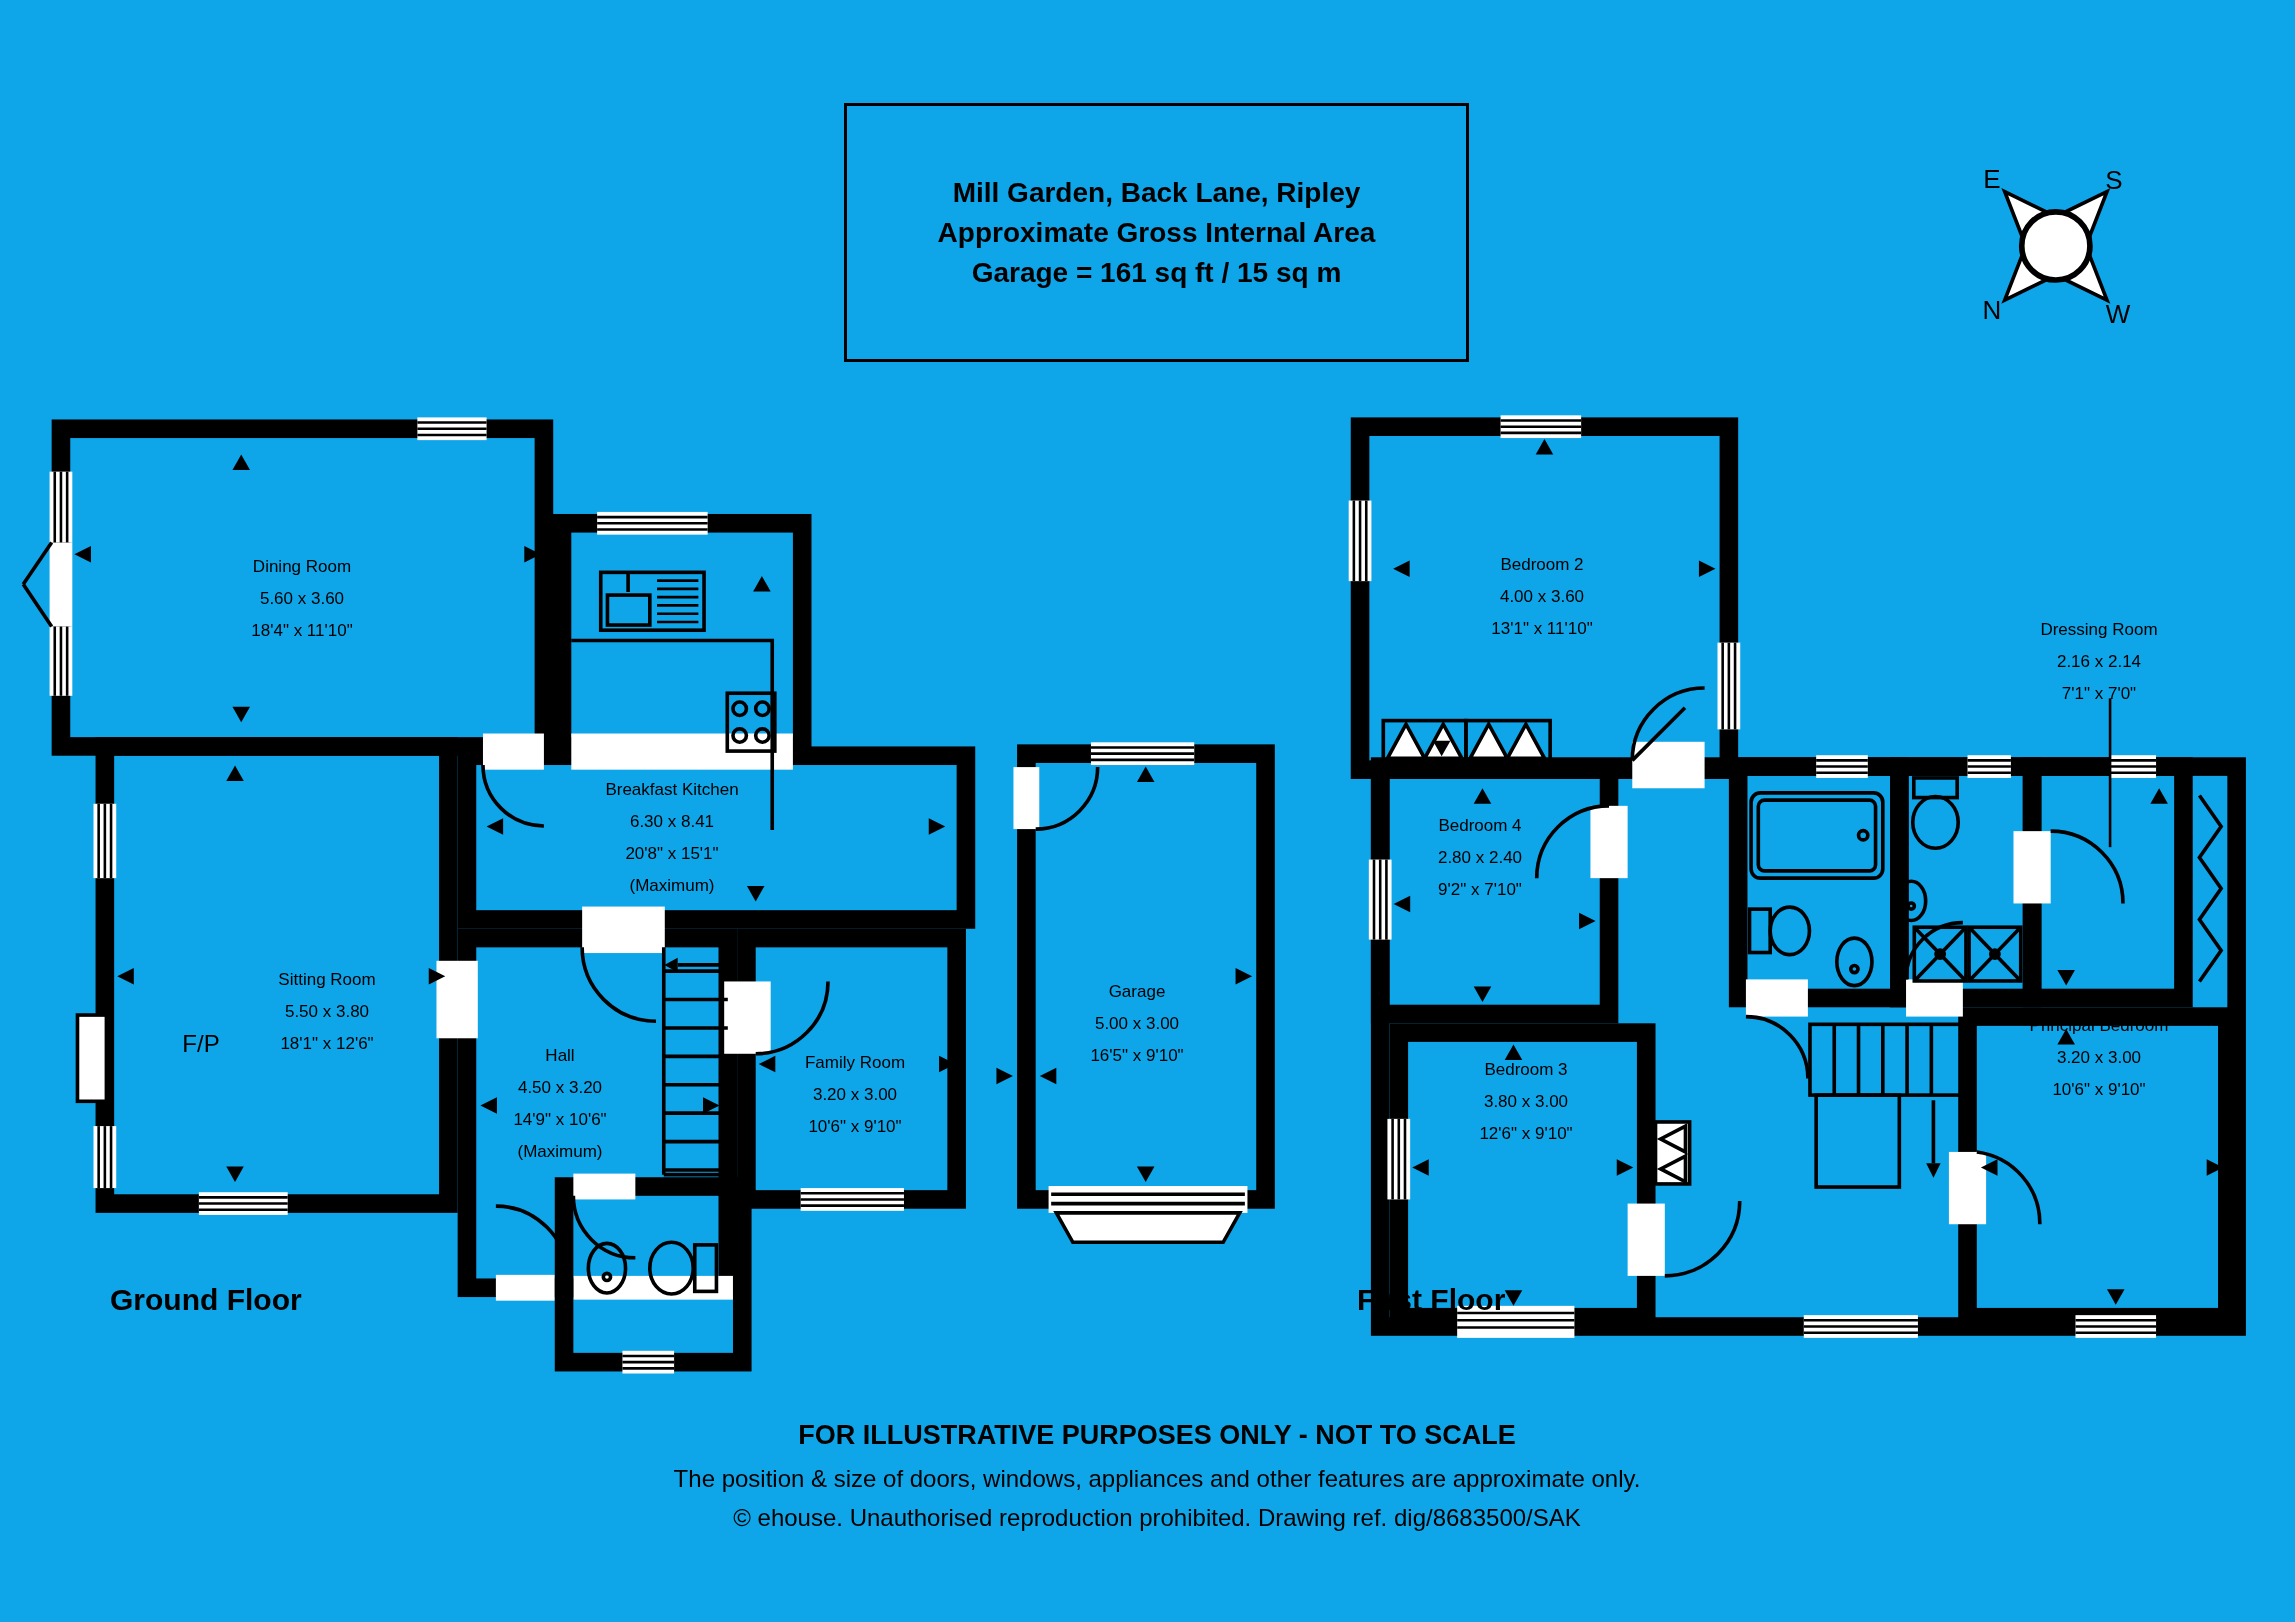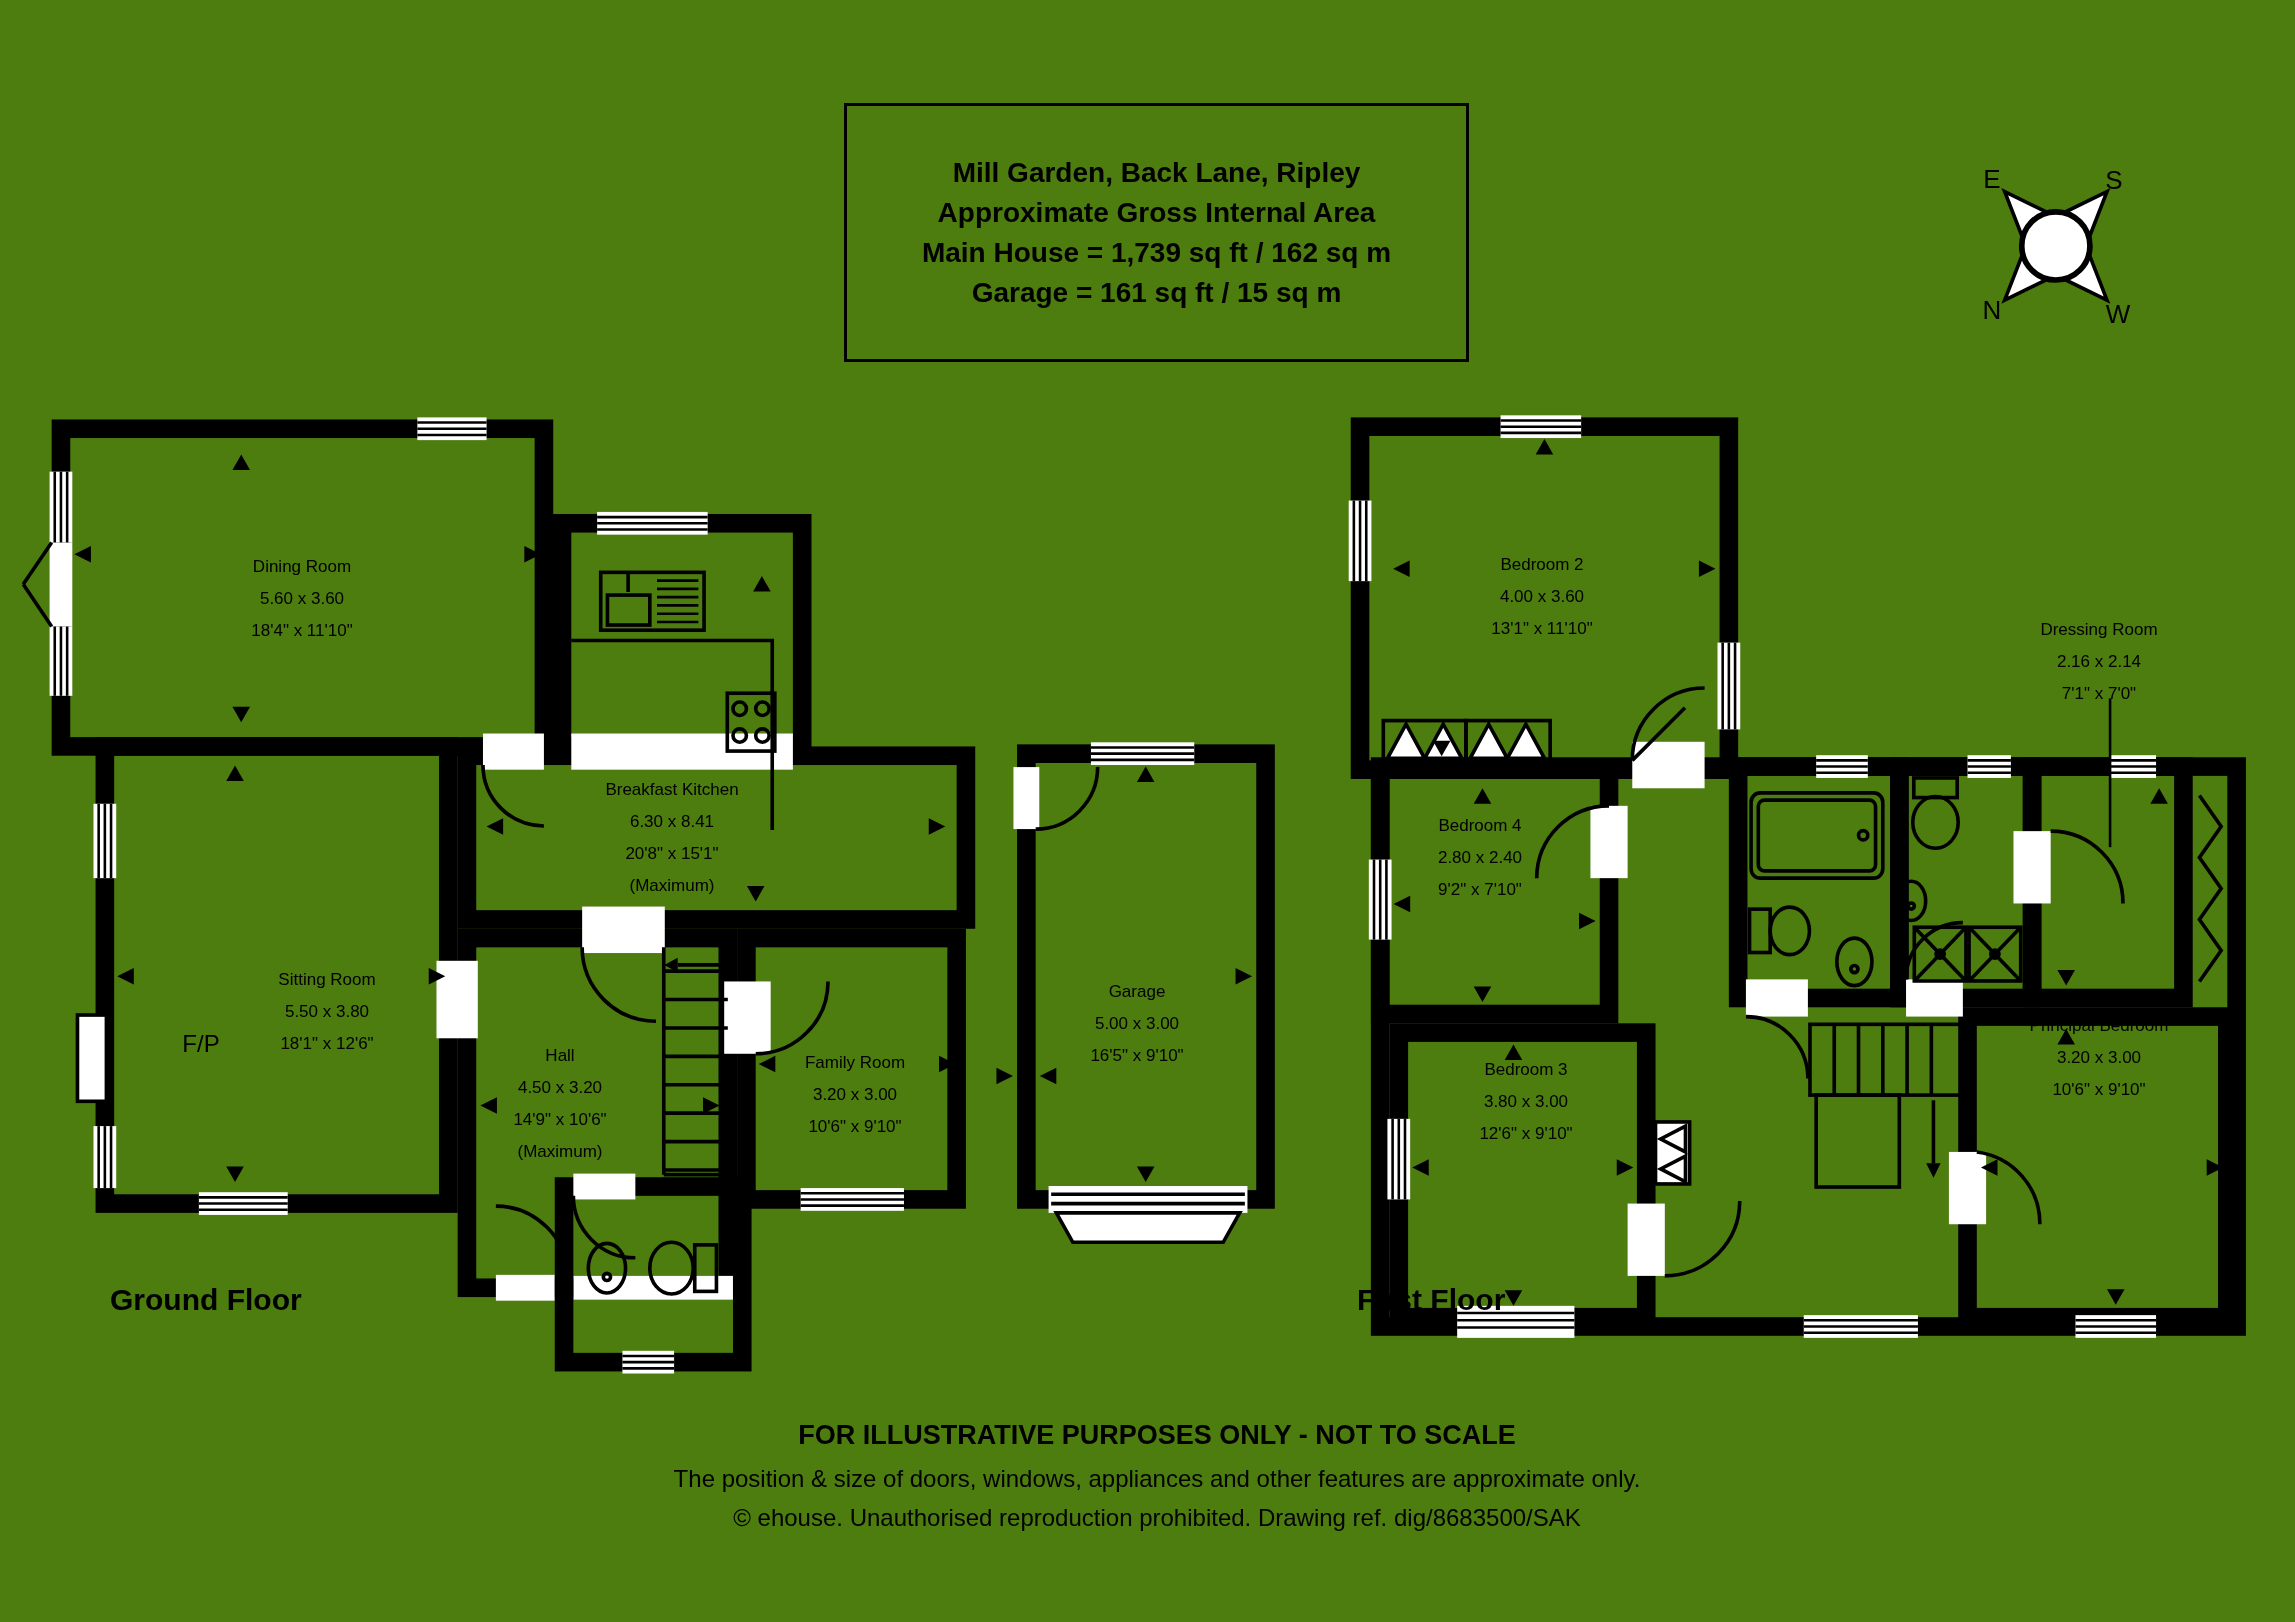--- a/index.html
+++ b/index.html
@@ -1,16 +1,16 @@
 <!DOCTYPE html>
 <html style="font-size:8.3px"><head>
 <meta charset="utf-8">
 <style>
   html,body{margin:0;padding:0;background:#fff;}
-  #canvas{position:relative;width:2295px;height:1622px;background:#4d7c0f;overflow:hidden;
+  #canvas{position:relative;width:2295px;height:1622px;background:#0ea5e9;overflow:hidden;
           font-family:"Liberation Sans",sans-serif;color:#000;}
   svg.plan{position:absolute;left:0;top:0;width:2295px;height:1622px;}
   .wall{fill:none;stroke:#000;stroke-width:36;}
   .erase{fill:#ffffff;stroke:none;}
   .thin{fill:none;stroke:#000;stroke-width:7;}
   .fix{fill:#ffffff;stroke:#000;stroke-width:7;}
   .winline{stroke:#000;stroke-width:5;}
   .blk{fill:#000;stroke:none;}
   .title-box{position:absolute;left:844px;top:103px;width:619px;height:253px;border:3.1px solid #000;
              display:flex;flex-direction:column;justify-content:center;align-items:center;
@@ -355,21 +355,20 @@
       <polygon class="fix" points="4079,371 3995,412 4044,461"></polygon>
       <polygon class="fix" points="3881,581 3916,491 3965,540"></polygon>
       <polygon class="fix" points="4079,581 4044,491 3995,540"></polygon>
       <circle cx="3980" cy="476" r="66" fill="#ffffff" stroke="#000" stroke-width="11"></circle>
     </g>
   </svg>
 
   <div class="title-box">
     <div>Mill Garden, Back Lane, Ripley</div>
     <div>Approximate Gross Internal Area</div>
-    <div>Main House = 1,739 sq ft / 162 sq m</div>
     <div>Garage = 161 sq ft / 15 sq m</div>
   </div>
 
   <span class="compass-letter" style="left:1992px;top:179px;">E</span>
   <span class="compass-letter" style="left:2114px;top:180px;">S</span>
   <span class="compass-letter" style="left:1992px;top:310px;">N</span>
   <span class="compass-letter" style="left:2118px;top:314px;">W</span>
 
   <div class="room-label" style="left:302px;top:599px;">
     <div>Dining Room</div>

